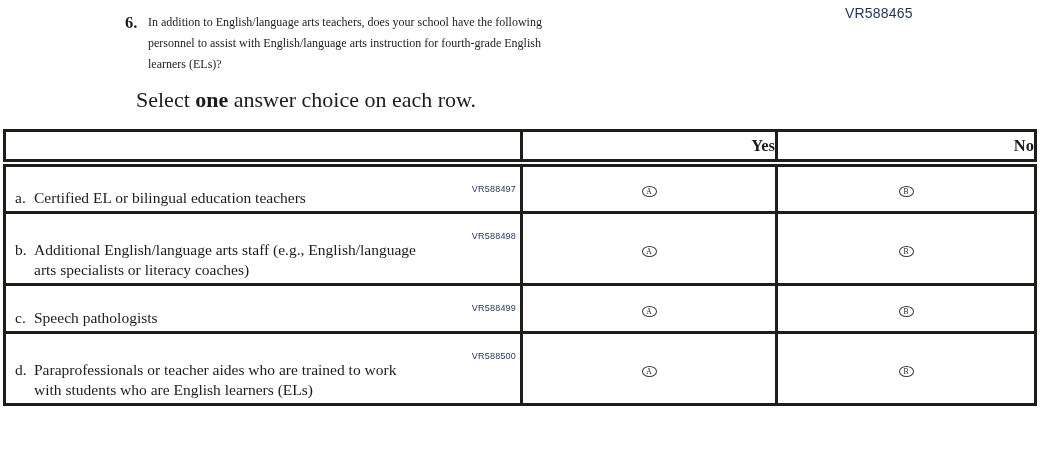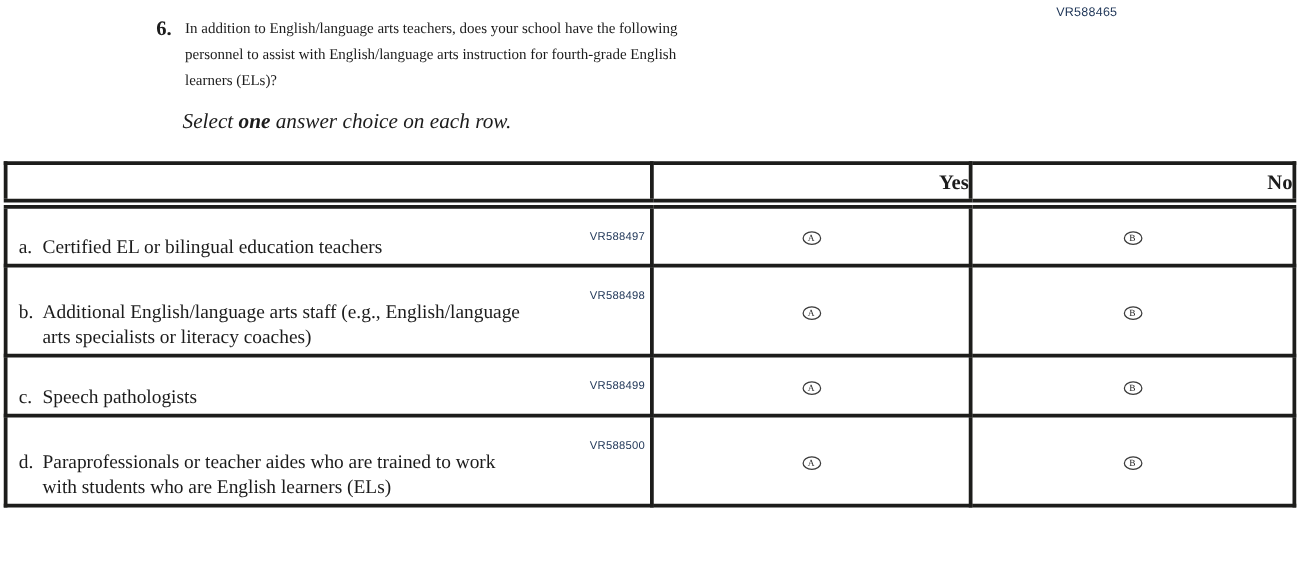--- a/index.html
+++ b/index.html
@@ -7,28 +7,28 @@
     width: 1042px; height: 451px;
     background: #ffffff;
     position: relative;
     overflow: hidden;
     font-family: "Liberation Serif", "DejaVu Serif", serif;
     color: #1c1c1c;
   }
   .top-code {
     position: absolute; left: 845px; top: 5px;
     font-family: "Liberation Sans", sans-serif;
-    font-size: 10px; letter-spacing: 0.2px;
+    font-size: 14px; letter-spacing: 0.2px;
     color: #1d3456;
   }
   .question { position: absolute; left: 125px; top: 12px; }
   .q-row { display: flex; }
   .q-num { font-weight: 700; width: 23px; flex: none; font-size: 16.5px; line-height: 21px; }
   .q-text { white-space: pre-line; font-size: 12px; line-height: 21px; }
-  .q-instruction { margin: 12px 0 0 21px; font-size: 17px; font-style: italic; }
+  .q-instruction { margin: 12px 0 0 11px; font-size: 22px; }
   .bold { font-weight: 700; }
 
   table.resp {
     position: absolute; left: 3px; top: 129px;
     width: 1031px;
     border-collapse: collapse;
     table-layout: fixed;
   }
   table.resp th, table.resp td {
     border: 3px solid #1d1d1b;

